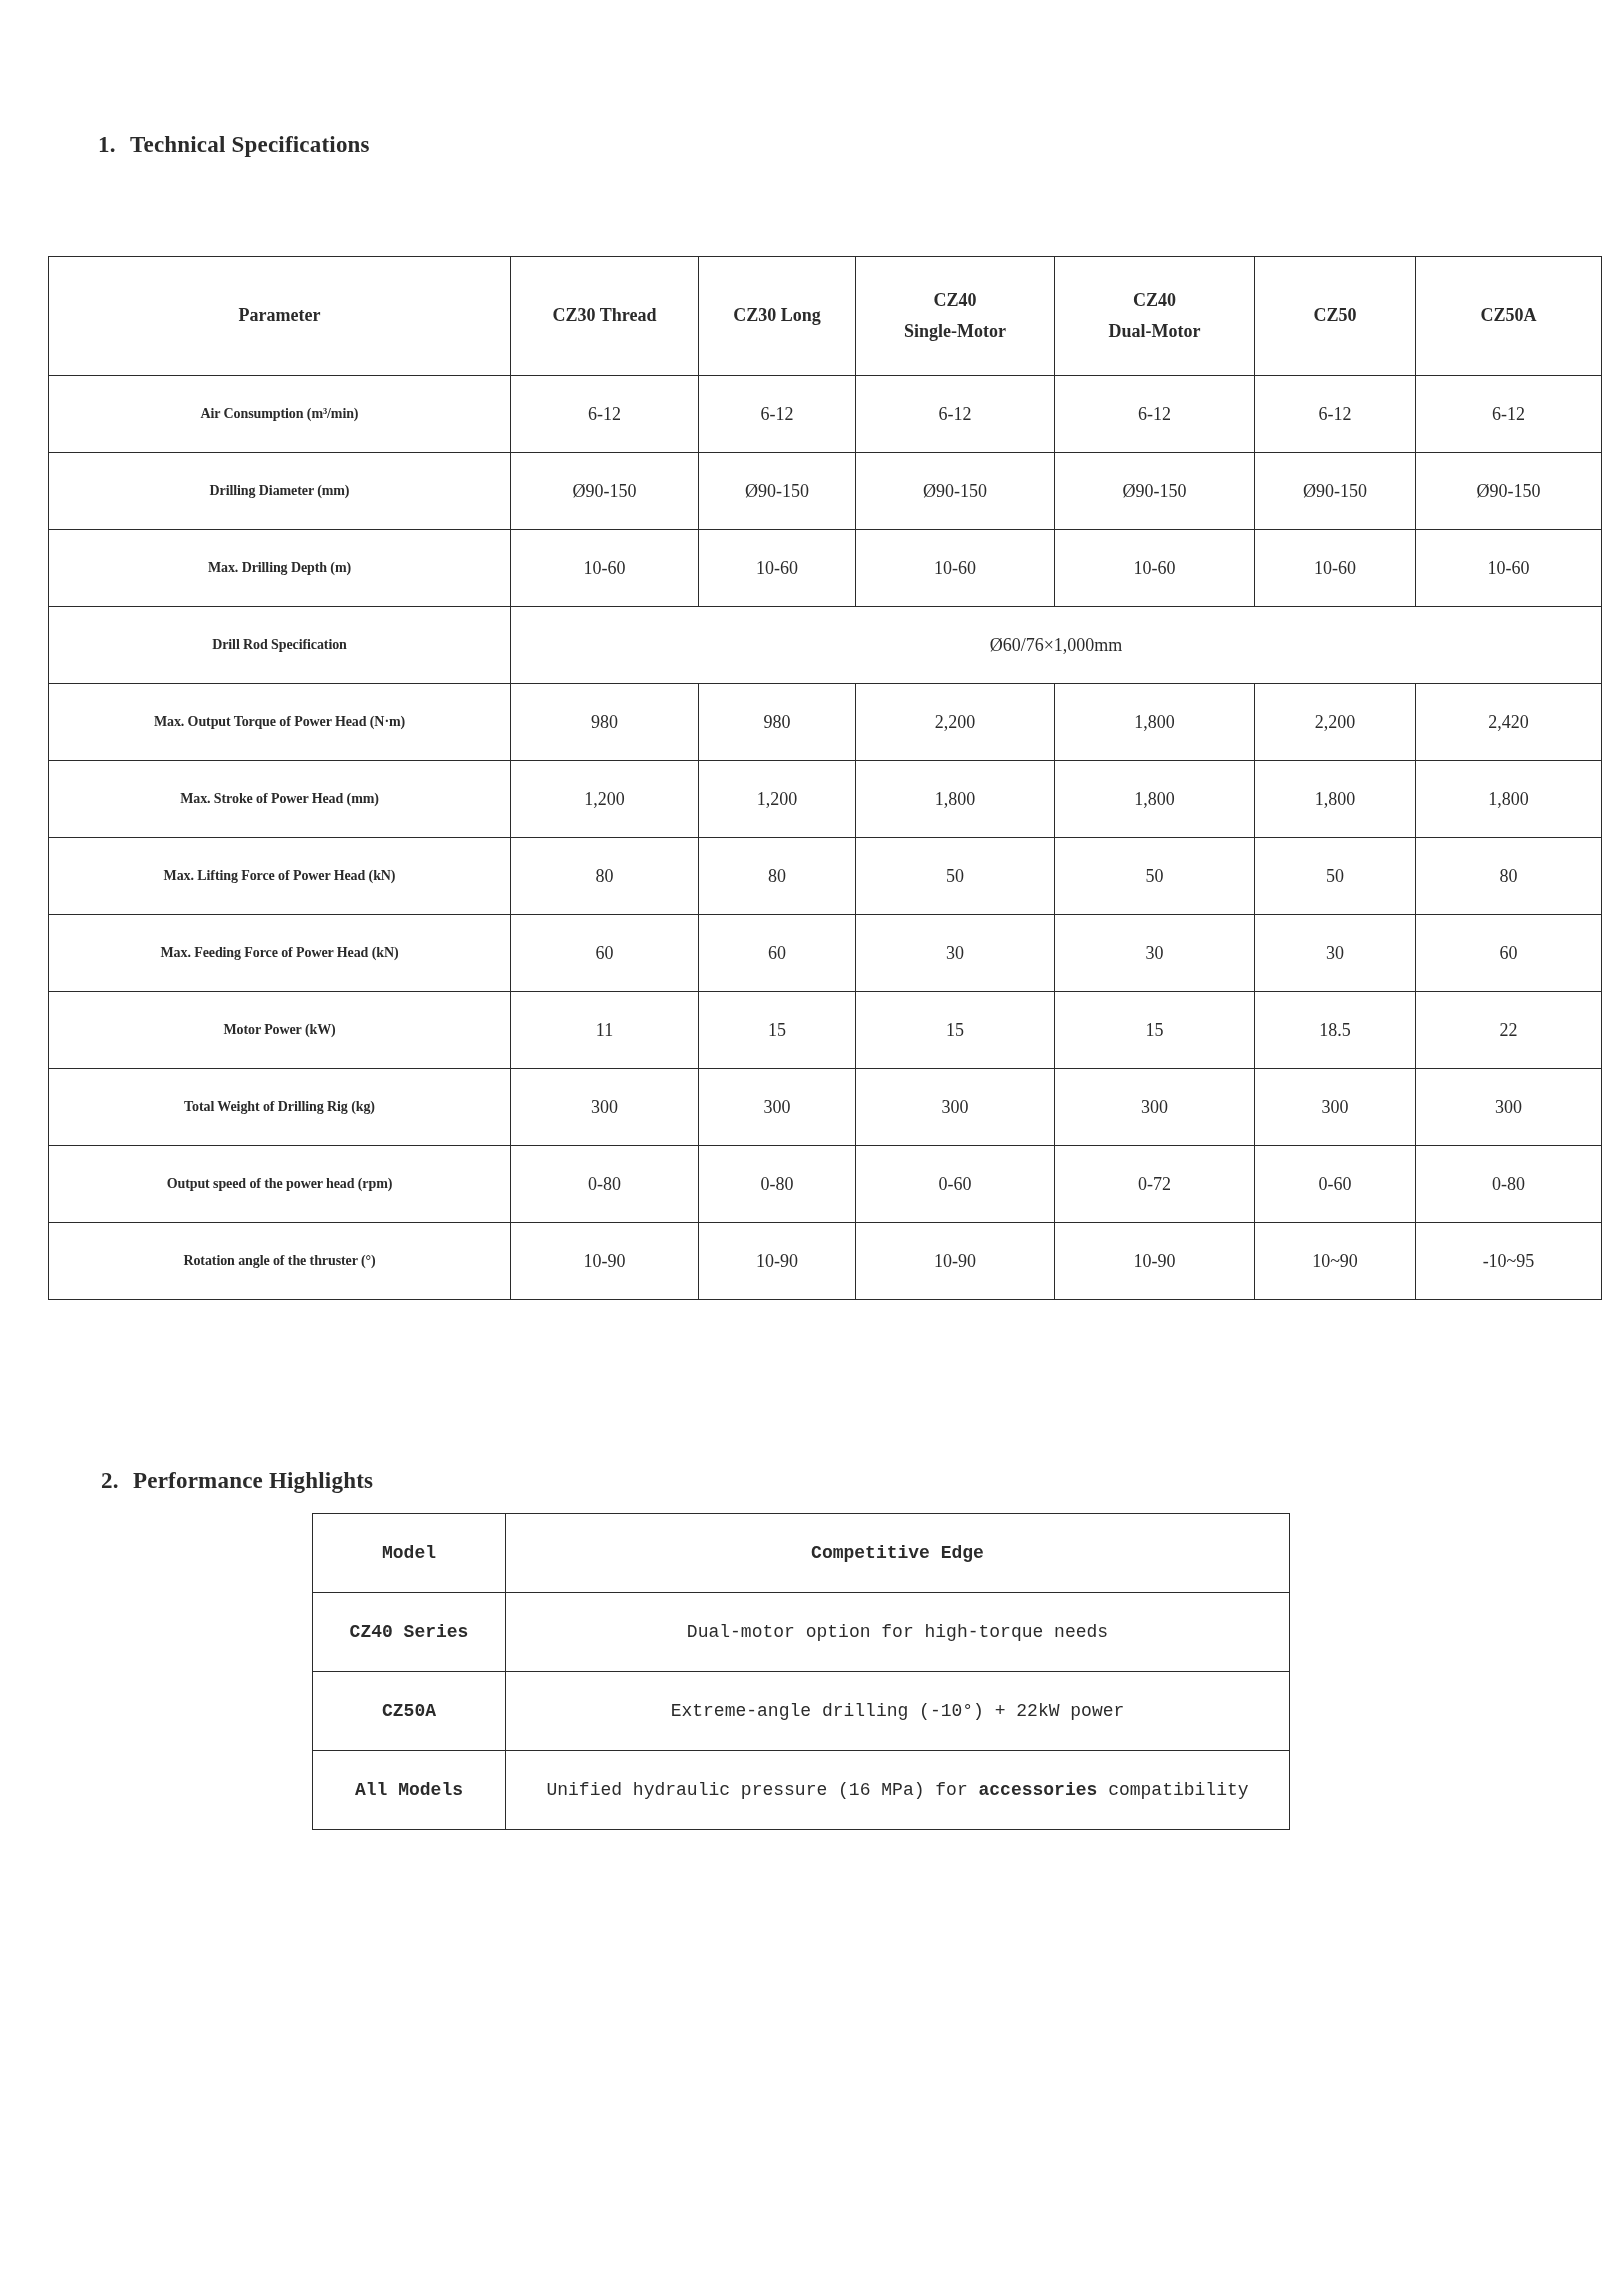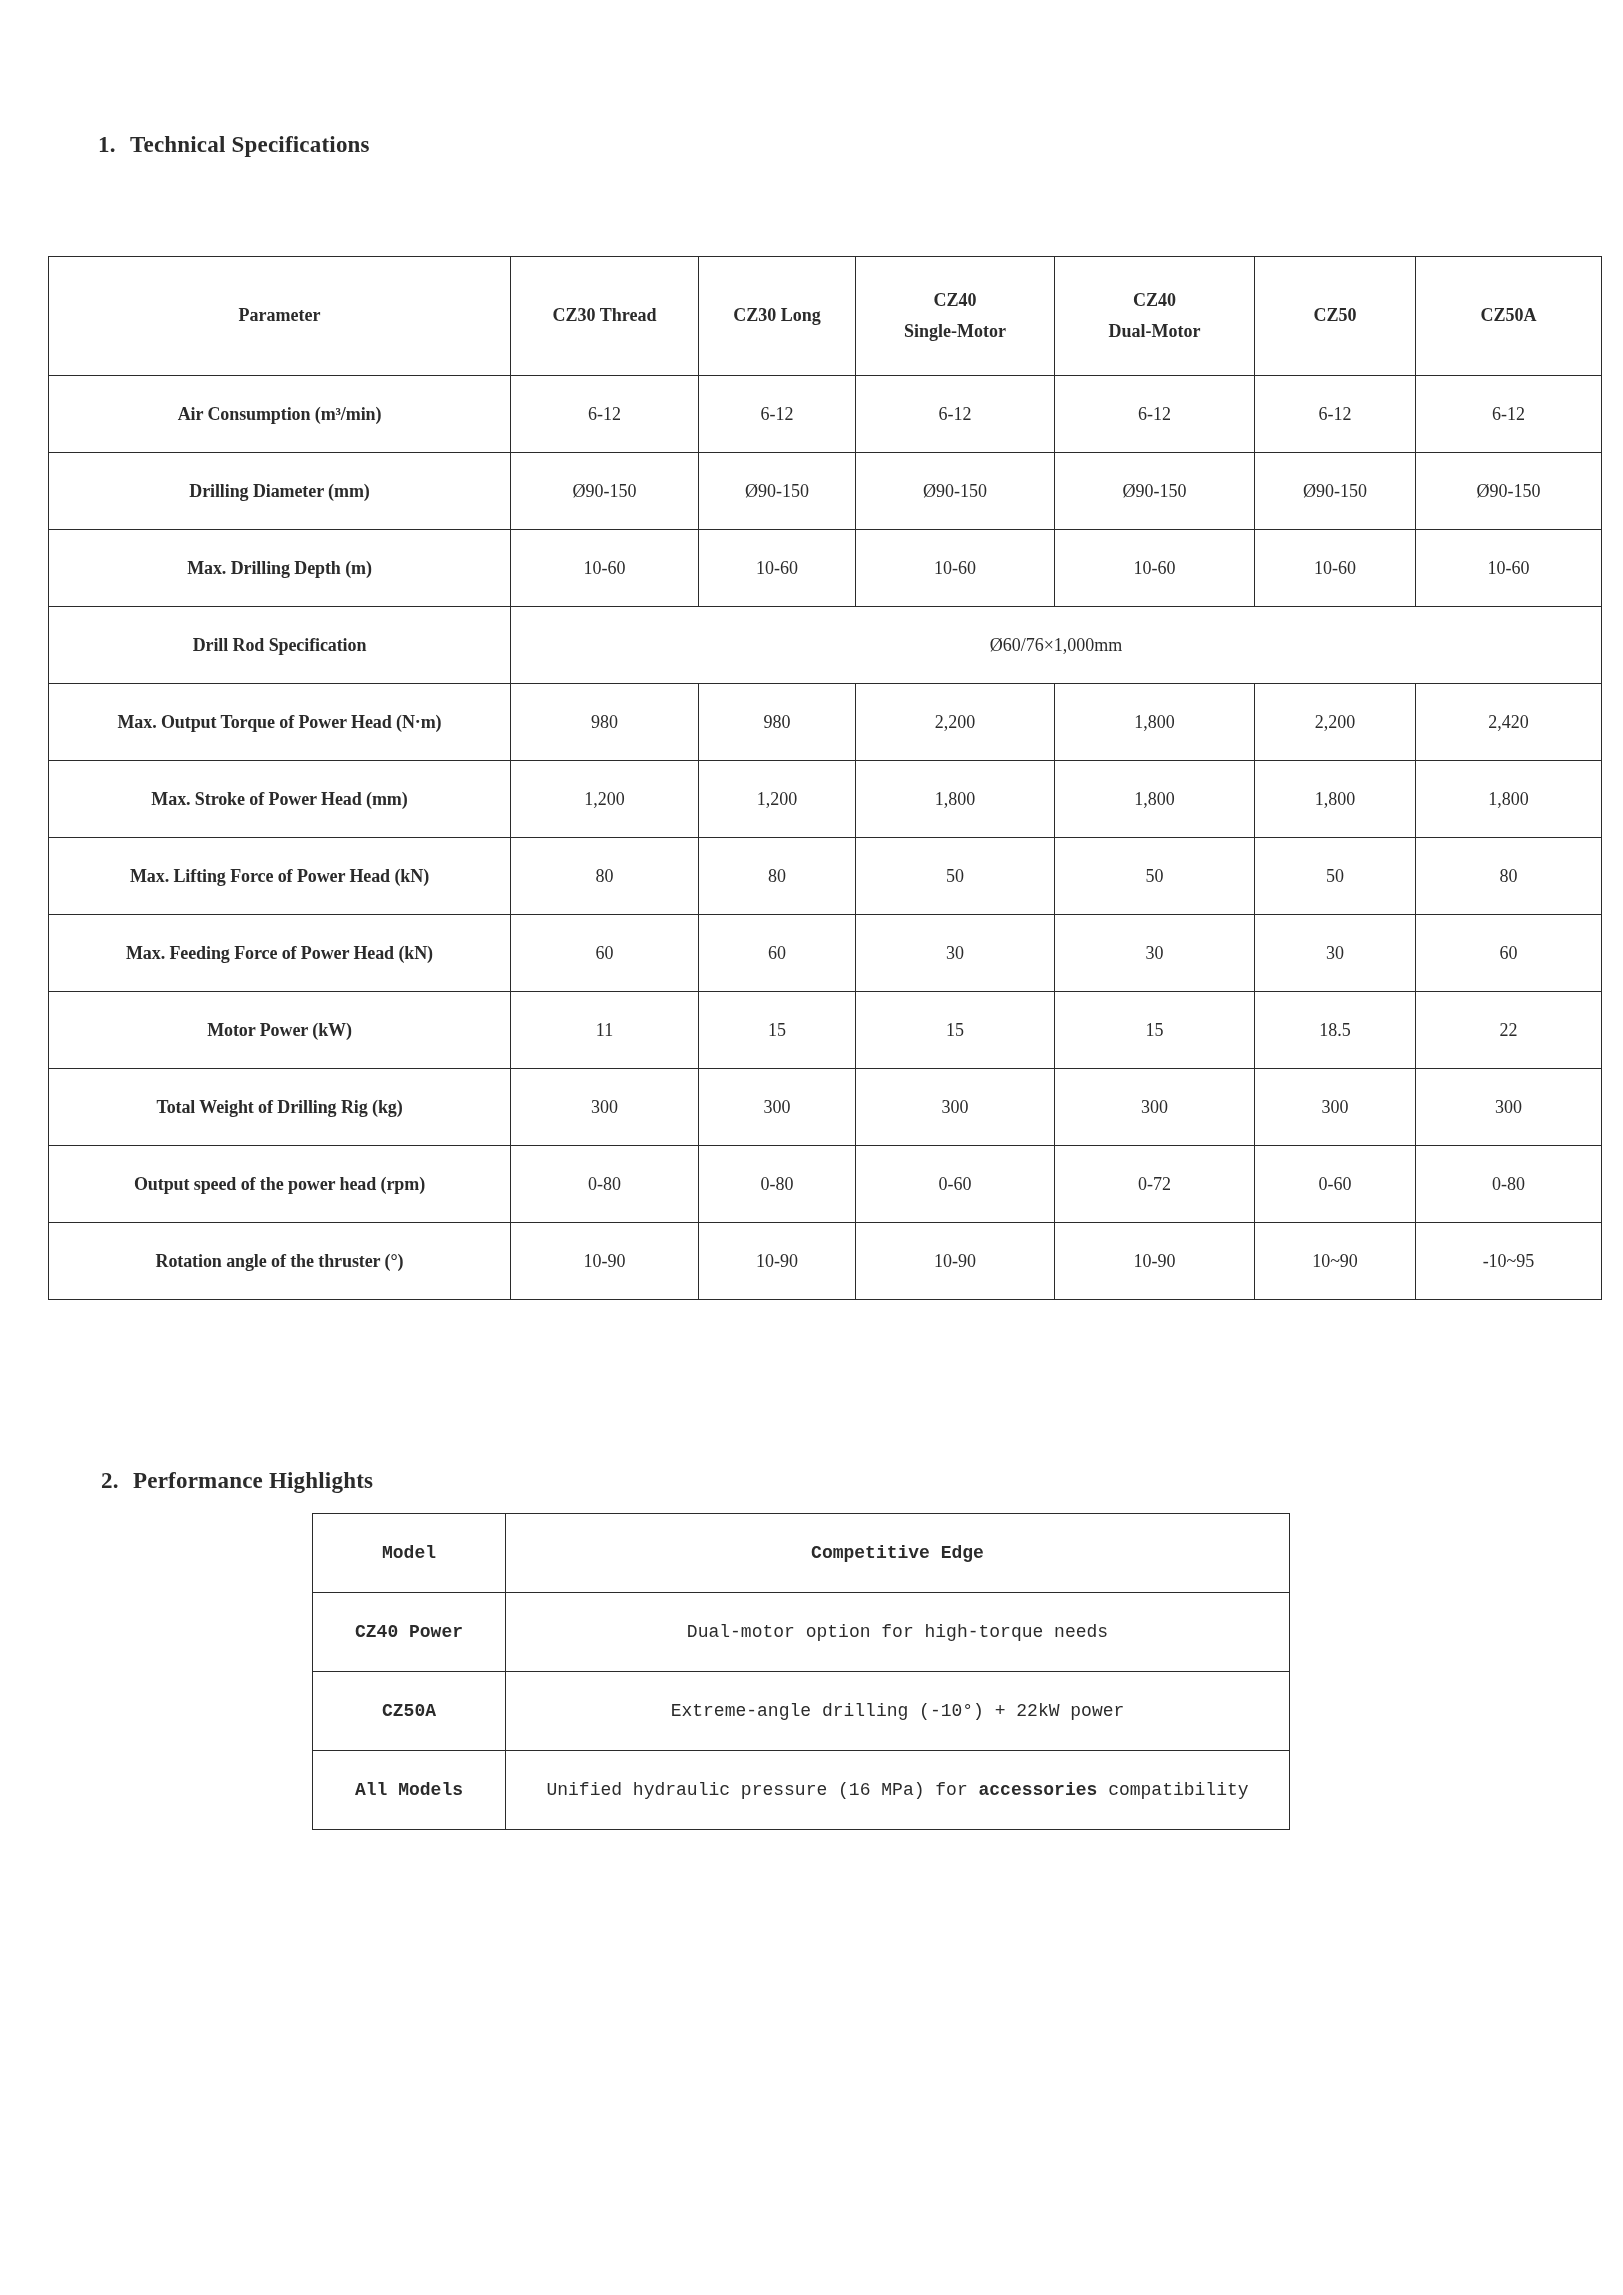--- a/index.html
+++ b/index.html
@@ -59,21 +59,21 @@
     padding: 0 3.4px;
   }
   .spec-table .hdr-row td {
     font-weight: bold;
     font-size: 18px;
     height: 118px;
     line-height: 1.75;
   }
   .spec-table .param-label {
     font-weight: bold;
-    font-size: 18px;
+    font-size: 14px;
     letter-spacing: -0.1px;
   }
   .spec-table .val {
     font-weight: normal;
     font-size: 18px;
   }
   .spec-table tbody tr.data-row td {
     height: 76px;
   }
   .spec-table tr.merged-row td {
@@ -275,21 +275,21 @@
       <col class="h-model">
       <col class="h-edge">
     </colgroup>
     <tbody>
       <tr class="hl-hdr">
         <td>Model</td>
         <td>Competitive Edge</td>
       </tr>
 
     <tr>
-          <td class="hl-model">CZ40 Power</td>
+          <td class="hl-model">CZ40 Series</td>
           <td class="hl-edge"><span>Dual-motor option for high-torque needs</span><b></b><span></span></td>
         </tr>
         <tr>
           <td class="hl-model">CZ50A</td>
           <td class="hl-edge"><span>Extreme-angle drilling (-10°) + 22kW power</span><b></b><span></span></td>
         </tr>
         <tr>
           <td class="hl-model">All Models</td>
           <td class="hl-edge"><span>Unified hydraulic pressure (16 MPa) for </span><b>accessories</b><span> compatibility</span></td>
         </tr>

